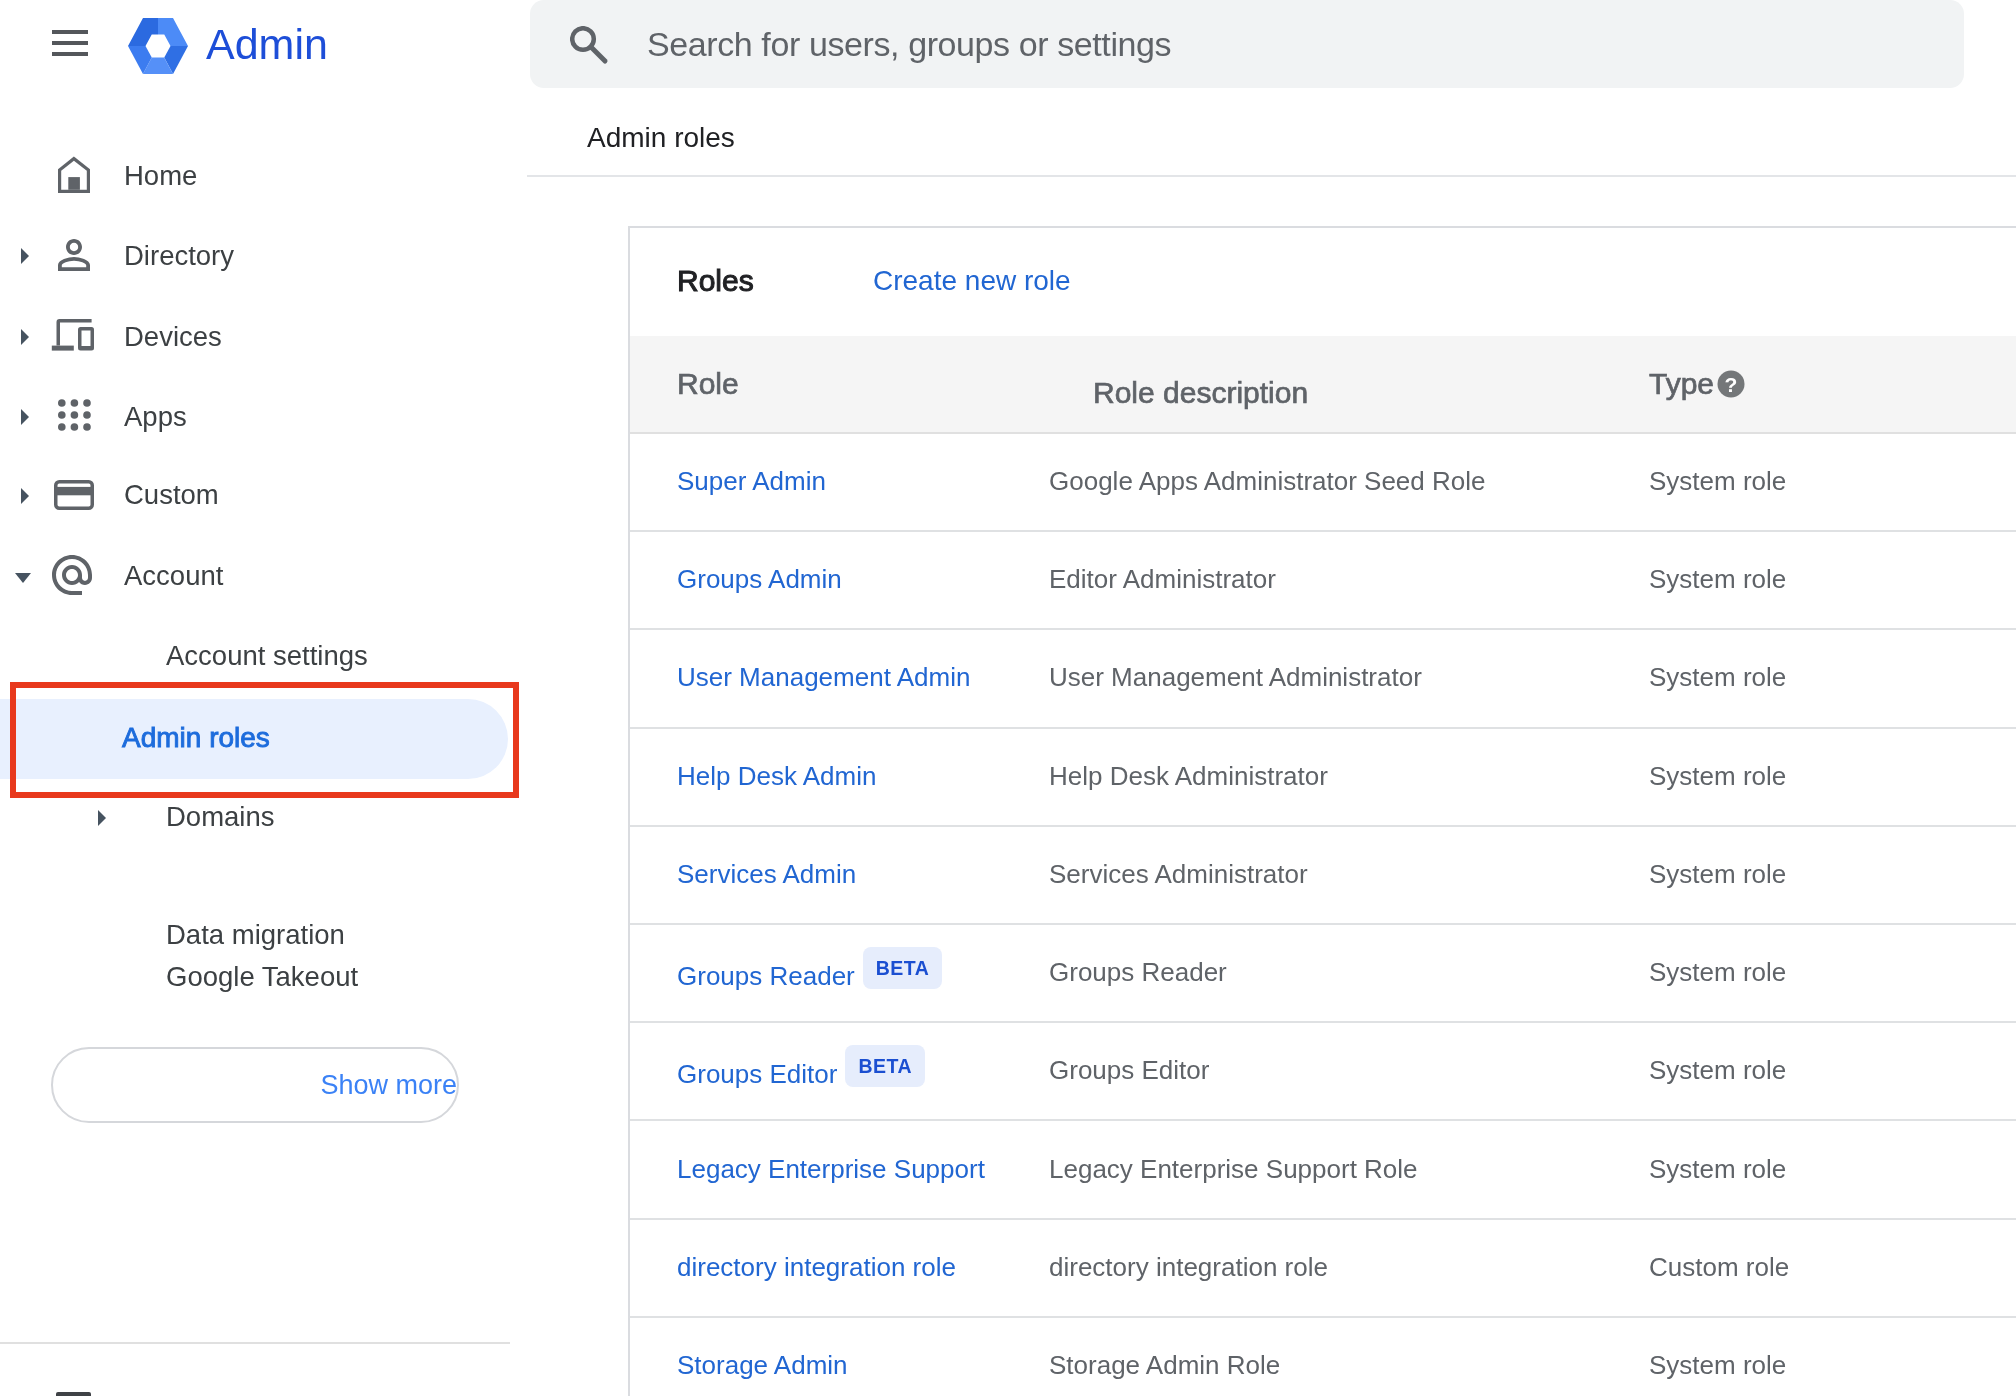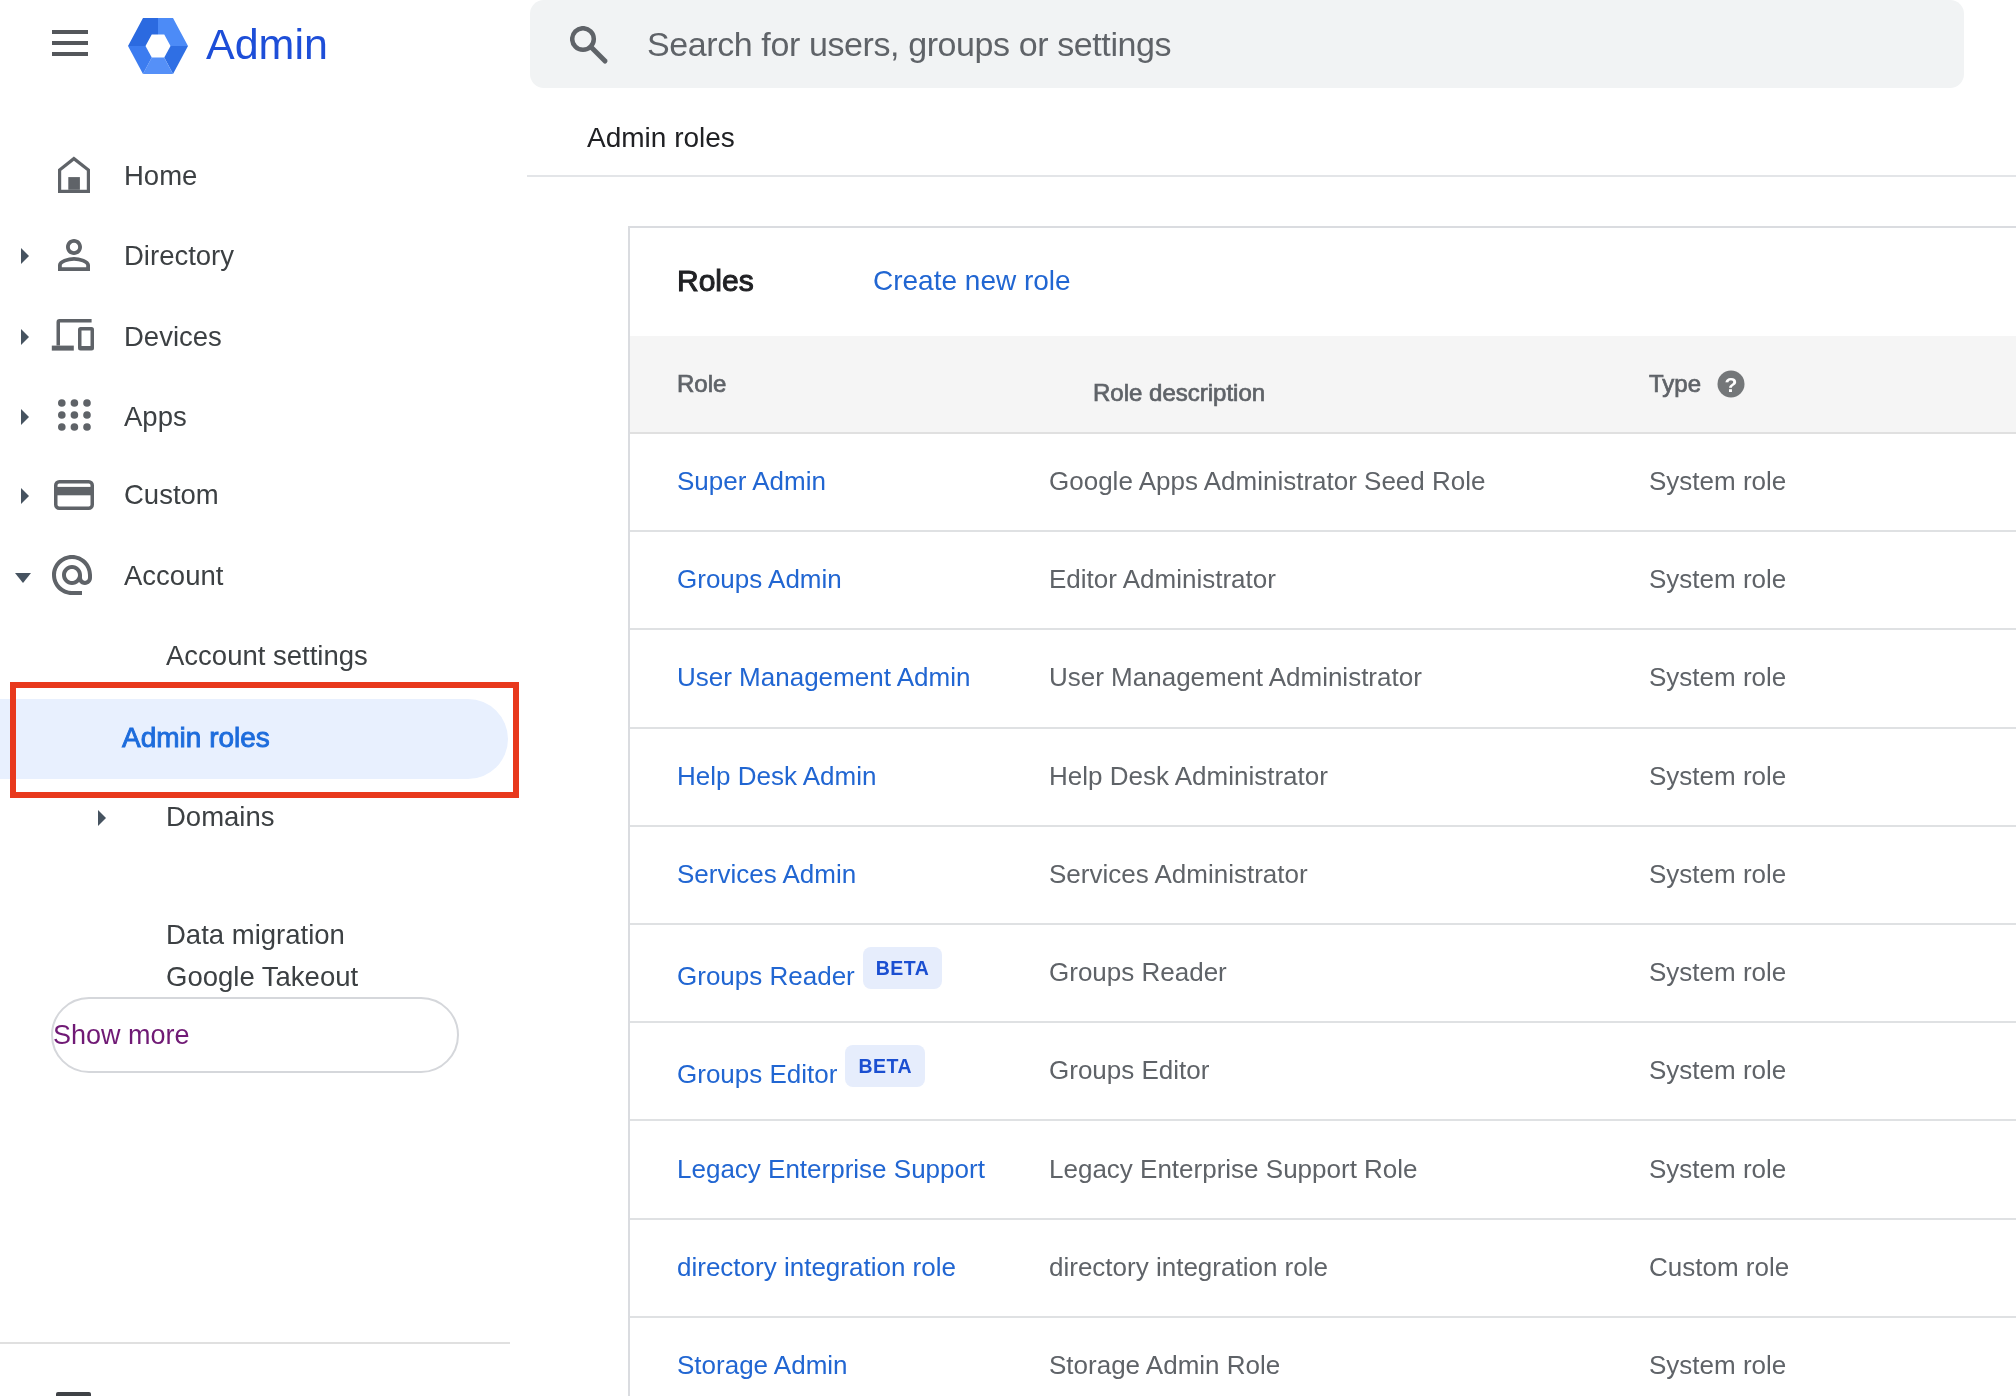--- a/index.html
+++ b/index.html
@@ -10,21 +10,21 @@
   .tri-r { position:absolute; width:0; height:0; border-left:8.5px solid #465360;
     border-top:8px solid transparent; border-bottom:8px solid transparent; }
   .tri-d { position:absolute; width:0; height:0; border-top:10px solid #465360;
     border-left:8.25px solid transparent; border-right:8.25px solid transparent; }
   .nav { position:absolute; left:124px; font-size:27.5px; line-height:28px; color:#3c4043; }
   .nav2 { position:absolute; left:122px; font-size:27.5px; line-height:28px; color:#3c4043;margin-left:44px; }
   .rowlink { position:absolute; left:677px; font-size:26px; line-height:30px; color:#2166d2;text-align:right; }
   .rowdesc { position:absolute; left:1049px; font-size:26px; line-height:30px; color:#5f6368; }
   .rowtype { position:absolute; left:1649px; font-size:26px; line-height:30px; color:#5f6368; }
   .divline { position:absolute; left:630px; right:0; height:2px; background:#dfe1e3; }
-  .hdr { position:absolute; font-size:24px; font-weight:400; -webkit-text-stroke:0.7px #5f6368; line-height:28px; color:#5f6368; }
+  .hdr { position:absolute; font-size:30px; font-weight:400; -webkit-text-stroke:0.7px #5f6368; line-height:28px; color:#5f6368; }
   .beta { display:inline-block; margin-left:8px; background:#e6edfc; color:#1b4fd1;
     font-size:19.5px; font-weight:700; line-height:42px; height:42px; padding:0 13px; letter-spacing:0.5px;
     border-radius:8px; vertical-align:middle; position:relative; top:-10px; }
 </style>
 </head>
 <body>
 
 <div class="bar" style="top:30px"></div>
 <div class="bar" style="top:41px"></div>
 <div class="bar" style="top:52px"></div>
@@ -154,16 +154,16 @@
 
 <div class="abs" style="left:0; top:699px; width:508px; height:80px; background:#e8f0fe; border-radius:0 40px 40px 0;"></div>
 <div class="abs" style="left:10px; top:682px; width:509px; height:116px; border:6px solid #e8391d;"></div>
 <div class="abs" style="left:122px; top:723px; font-size:28px; font-weight:400; -webkit-text-stroke:0.9px #1d6cdc; line-height:30px; color:#1d6cdc;">Admin roles</div>
 
 <div class="tri-r" style="left:98.3px; top:810px"></div>
 <div class="nav2" style="top:803px">Domains</div>
 <div class="nav2" style="top:921px">Data migration</div>
 <div class="nav2" style="top:963px">Google Takeout</div>
 
-<div class="abs" style="left:51px; top:997px; width:408px; height:76px; border:2px solid #d5d7db; border-radius:38px; text-align:left; font-size:27px; line-height:72px; color:#701a75;">Show more</div>
+<div class="abs" style="left:51px; top:1047px; width:408px; height:76px; border:2px solid #d5d7db; border-radius:38px; text-align:right; font-size:27px; line-height:72px; color:#3b82f6;">Show more</div>
 
 <div class="abs" style="left:0; top:1342px; width:510px; height:2px; background:#e0e0e0;"></div>
 <div class="abs" style="left:56px; top:1392px; width:35px; height:4px; background:#3f4246; border-radius:2px 2px 0 0;"></div>
 
 </body></html>

